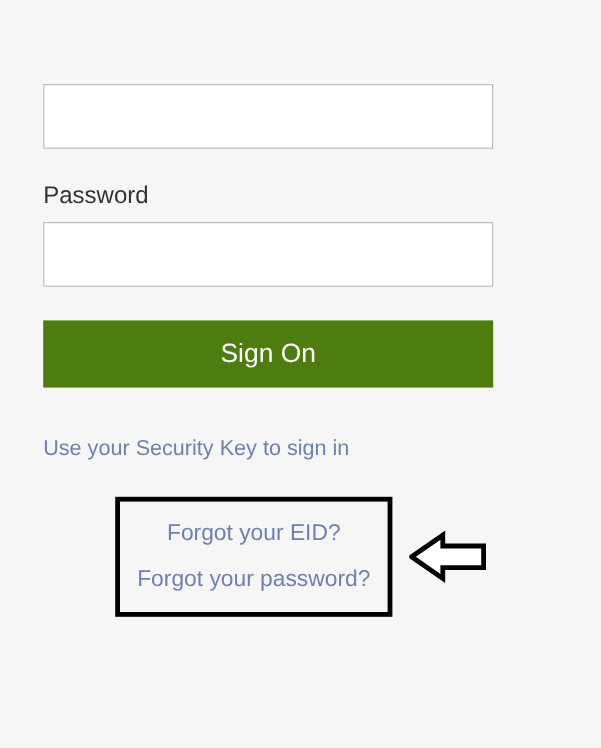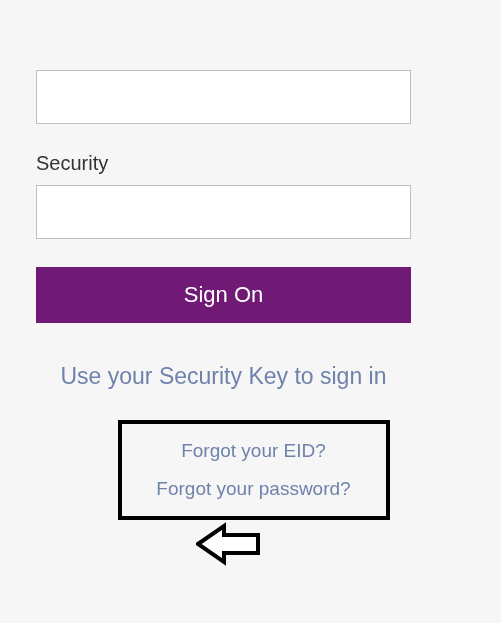--- a/index.html
+++ b/index.html
@@ -27,43 +27,42 @@
       border: 1px solid #bfbfbf;
       background: #fff;
       font-size: 18px;
       padding: 0 14px;
       margin-bottom: 28px;
       display: block;
     }
     .signon-button {
       width: 375px;
       height: 56px;
-      background: #701a75;
+      background: #4d7c0f;
       color: #fff;
       border: none;
       font-size: 22px;
       cursor: pointer;
       display: block;
       margin-bottom: 40px;
     }
     .security-key-link {
       display: block;
-      text-align: center;
+      text-align: left;
       color: #6f82ab;
-      font-size: 23px;
+      font-size: 18px;
       margin-bottom: 30px;
       cursor: pointer;
       width: 375px;
     }
     .links-region {
       position: relative;
       width: 375px;
       display: flex;
       align-items: center;
-      flex-direction: column;
     }
     .links-box {
       border: 4px solid #000;
       padding: 16px 10px;
       width: 272px;
       margin-left: 60px;
       display: flex;
       flex-direction: column;
       align-items: center;
       gap: 16px;
@@ -80,21 +79,21 @@
       display: block;
     }
   </style>
 </head>
 <body>
 
 <div class="form-container">
 
   <input type="text" class="input-field" value="" style="">
 
-  <label class="field-label">Security</label>
+  <label class="field-label">Password</label>
   <input type="password" class="input-field" value="" style="">
 
   <button class="signon-button">Sign On</button>
 
   <a class="security-key-link">Use your Security Key to sign in</a>
 
   <div class="links-region">
     <div class="links-box">
       <a class="link-item">Forgot your EID?</a>
       <a class="link-item">Forgot your password?</a>

